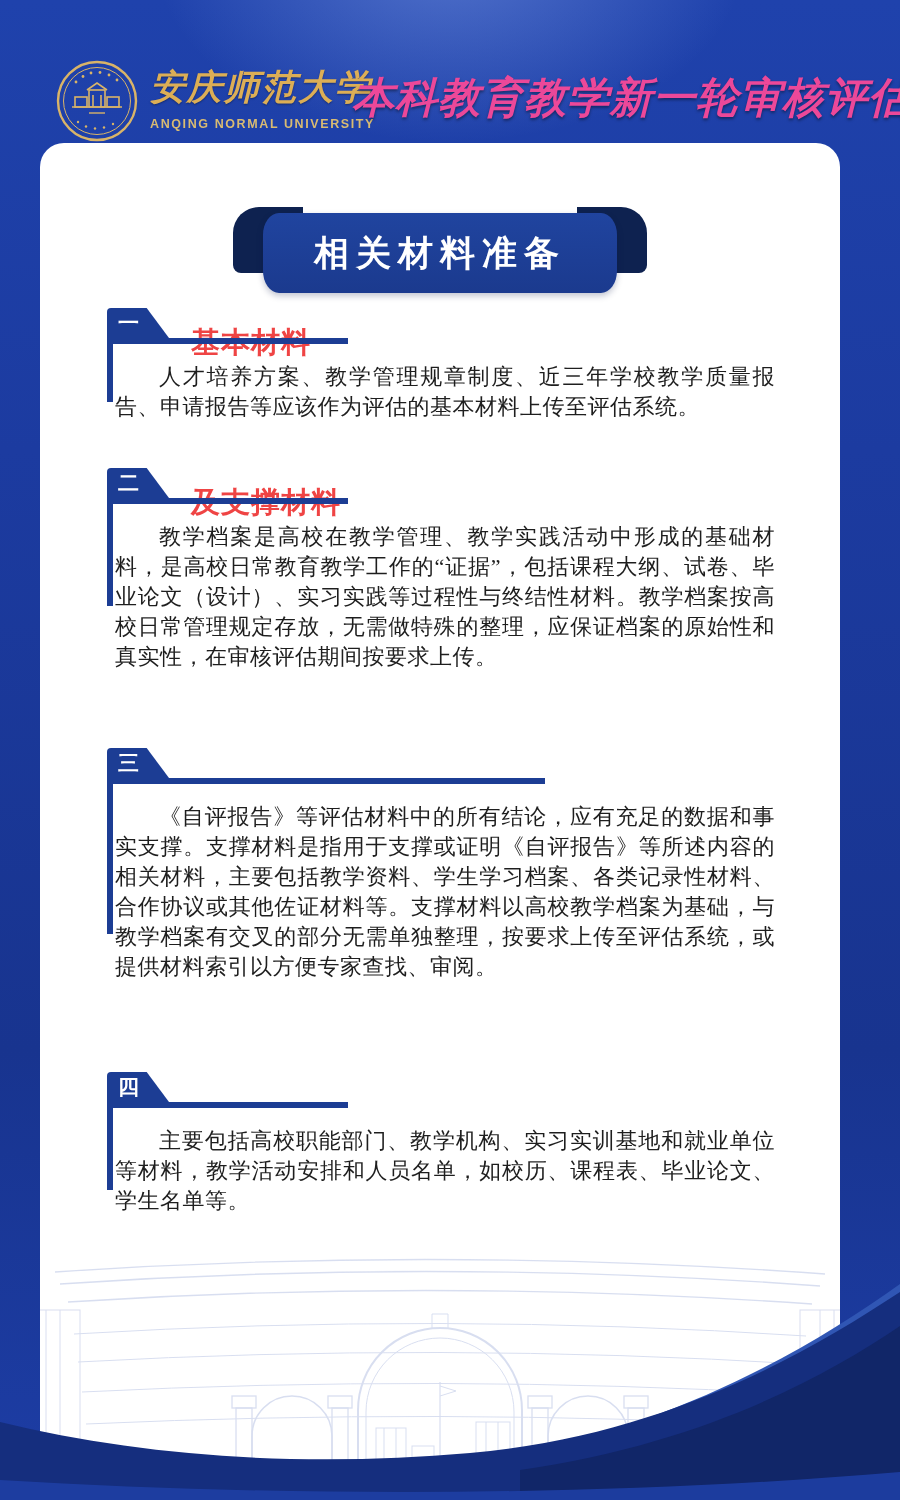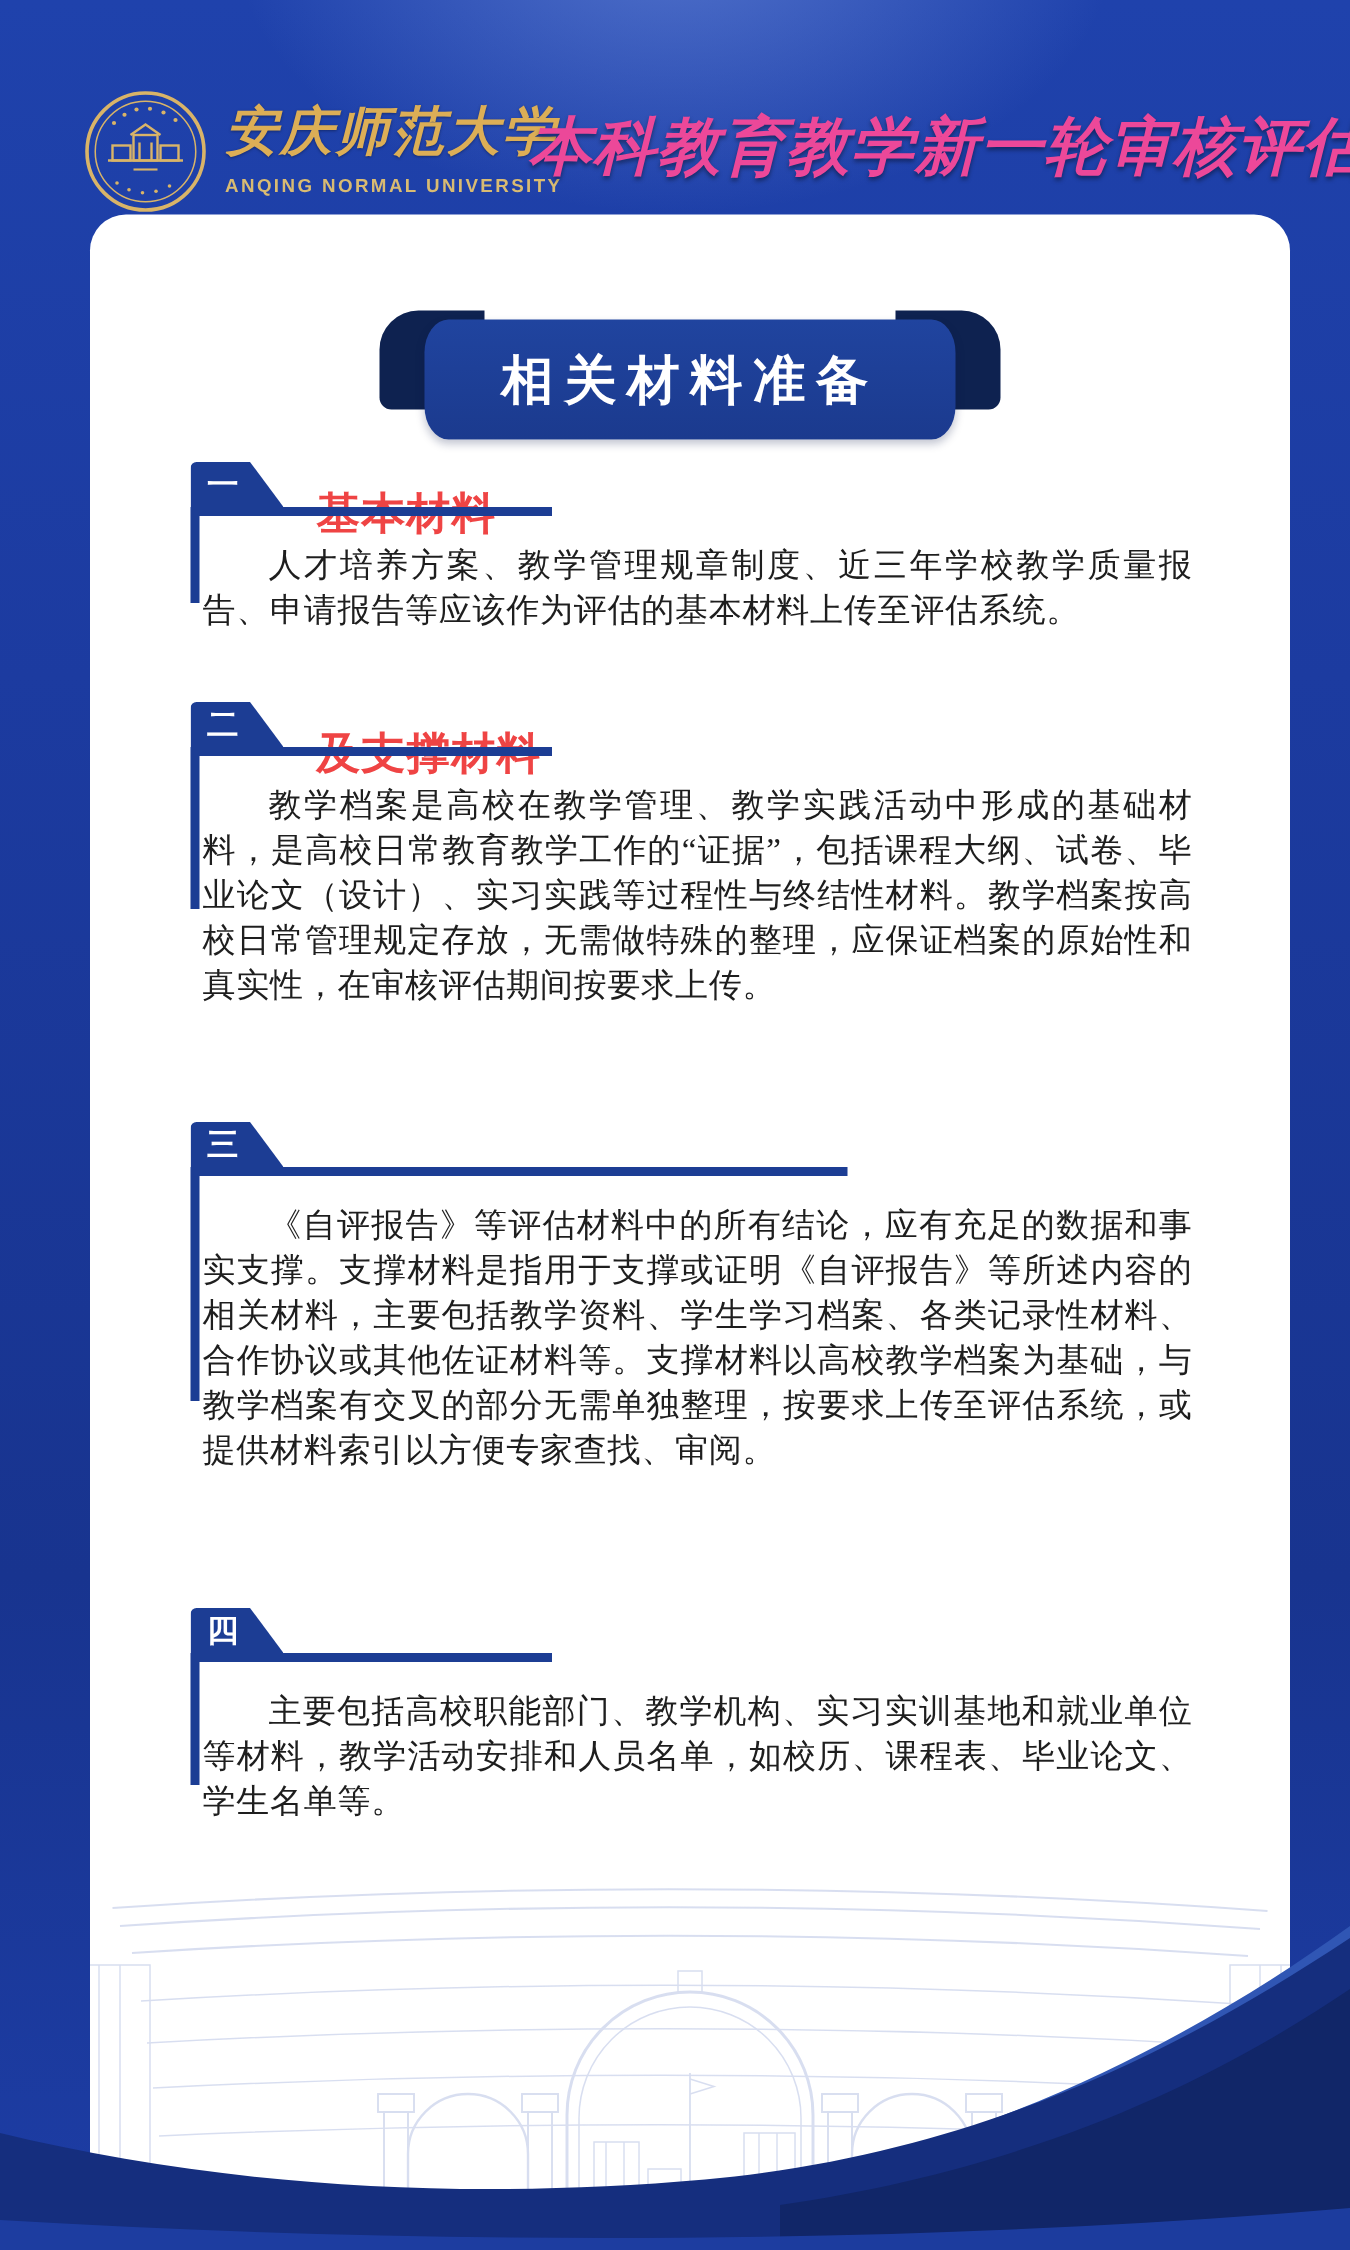--- a/index.html
+++ b/index.html
@@ -27,21 +27,21 @@
   }
   .slogan{
     position:absolute;left:352px;top:70px;width:510px;
     font-family:"Liberation Serif","DejaVu Serif",serif;
     font-size:42px;font-weight:bold;color:#ec4899;letter-spacing:1px;
     font-style:italic;text-shadow:0 2px 3px rgba(0,0,0,.4);white-space:nowrap;
   }
 
   
   .card{
-    position:absolute;left:60px;top:143px;width:800px;height:1357px;
+    position:absolute;left:40px;top:143px;width:800px;height:1357px;
     background:#ffffff;border-radius:24px 24px 18px 18px;overflow:hidden;
   }
 
   
   .ribbon{position:absolute;left:0;top:30px;width:800px;height:130px;}
   .ribbon .wing{
     position:absolute;top:34px;width:70px;height:66px;background:#0e2250;
   }
   .ribbon .wing.left{left:193px;border-radius:26px 0 0 8px;}
   .ribbon .wing.right{right:193px;border-radius:0 26px 8px 0;}

